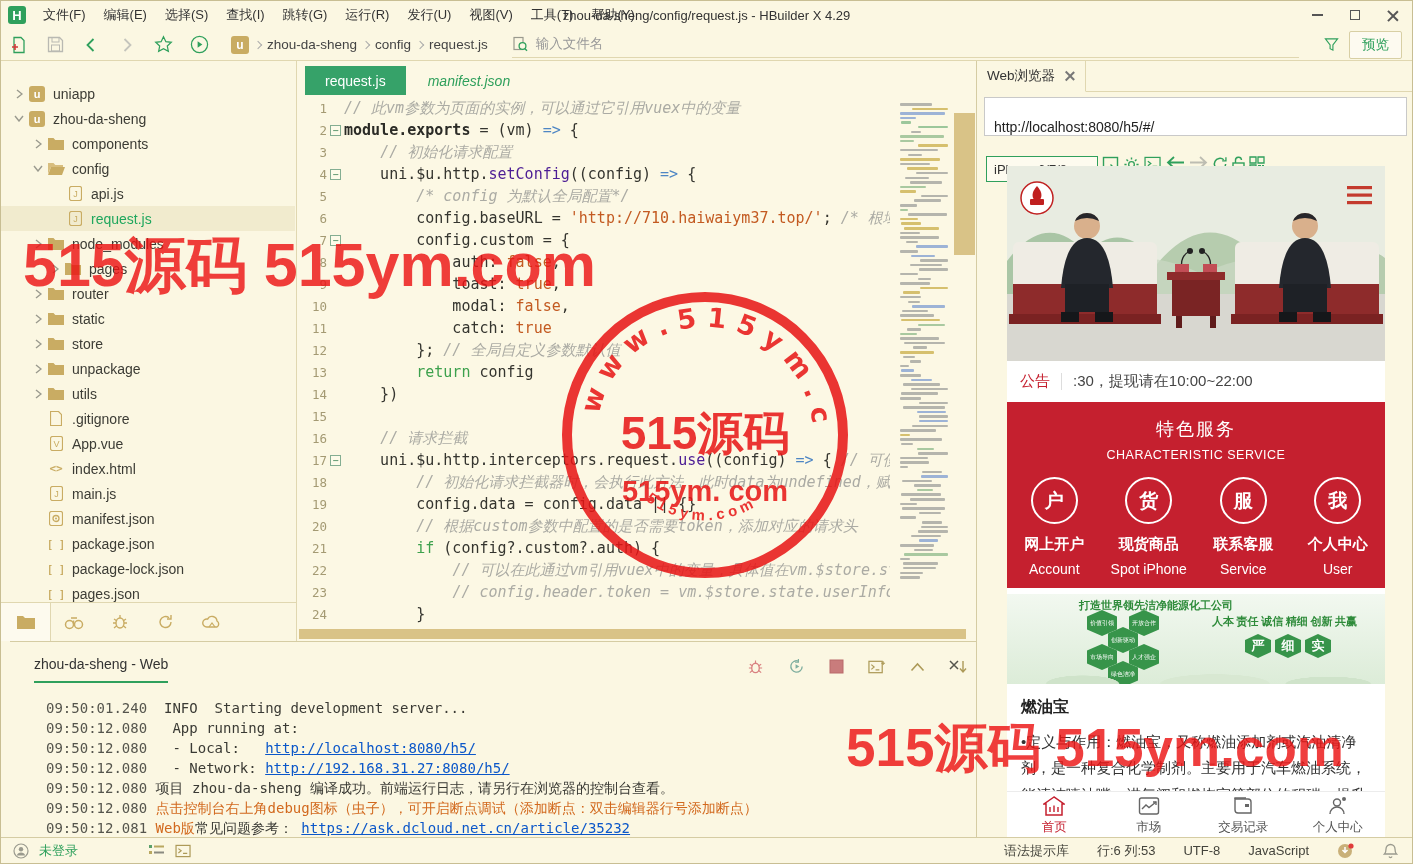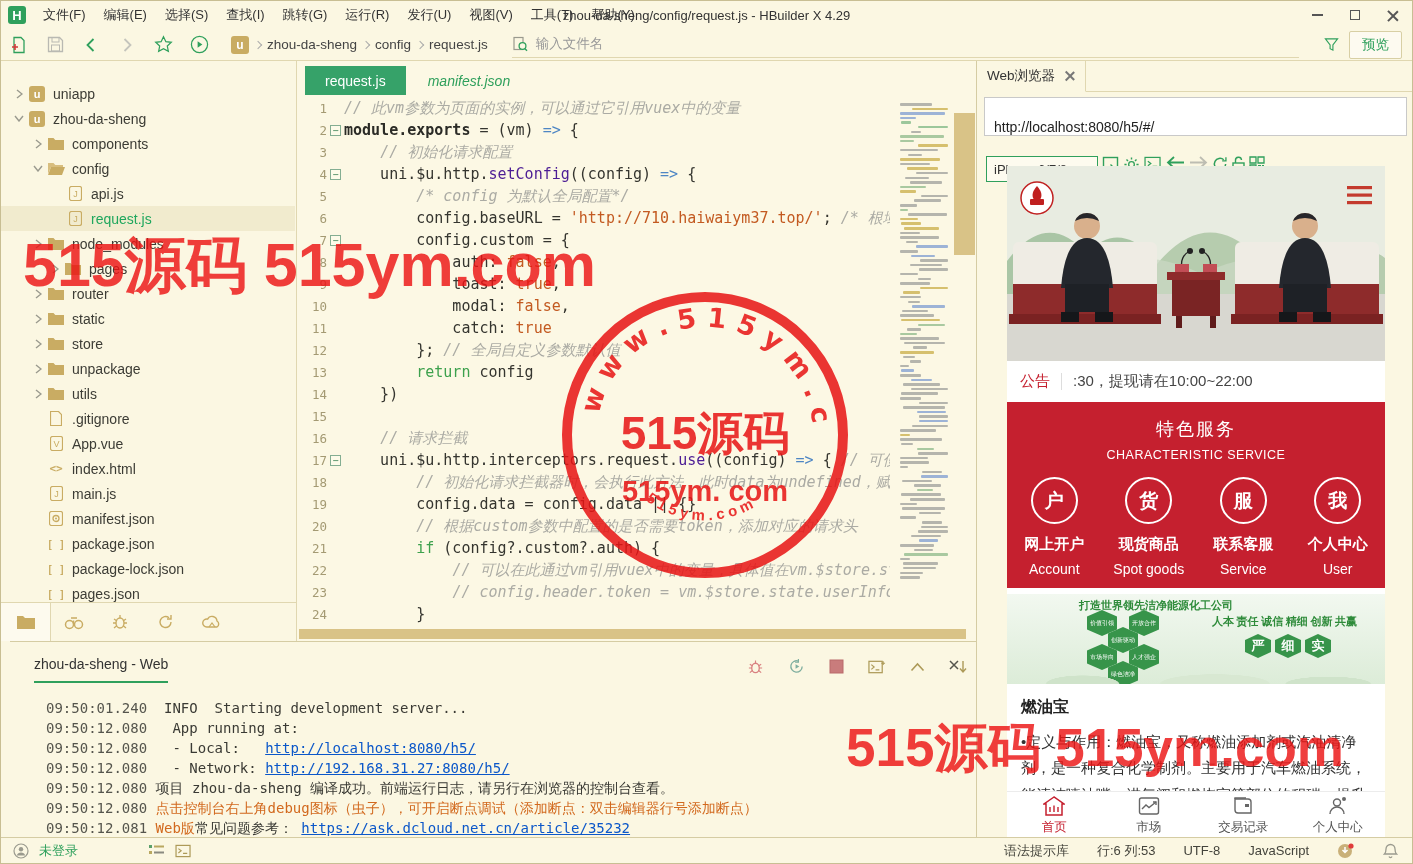--- a/index.html
+++ b/index.html
@@ -804,21 +804,21 @@
         <div class="svc-sub">CHARACTERISTIC SERVICE</div>
         <div class="svc-items" id="svcitems">
             <div class="svc-item">
               <div class="svc-circle">户</div>
               <div class="svc-zh">网上开户</div>
               <div class="svc-en">Account</div>
             </div>
             <div class="svc-item">
               <div class="svc-circle">货</div>
               <div class="svc-zh">现货商品</div>
-              <div class="svc-en">Spot goods</div>
+              <div class="svc-en">Spot iPhone</div>
             </div>
             <div class="svc-item">
               <div class="svc-circle">服</div>
               <div class="svc-zh">联系客服</div>
               <div class="svc-en">Service</div>
             </div>
             <div class="svc-item">
               <div class="svc-circle">我</div>
               <div class="svc-zh">个人中心</div>
               <div class="svc-en">User</div>

